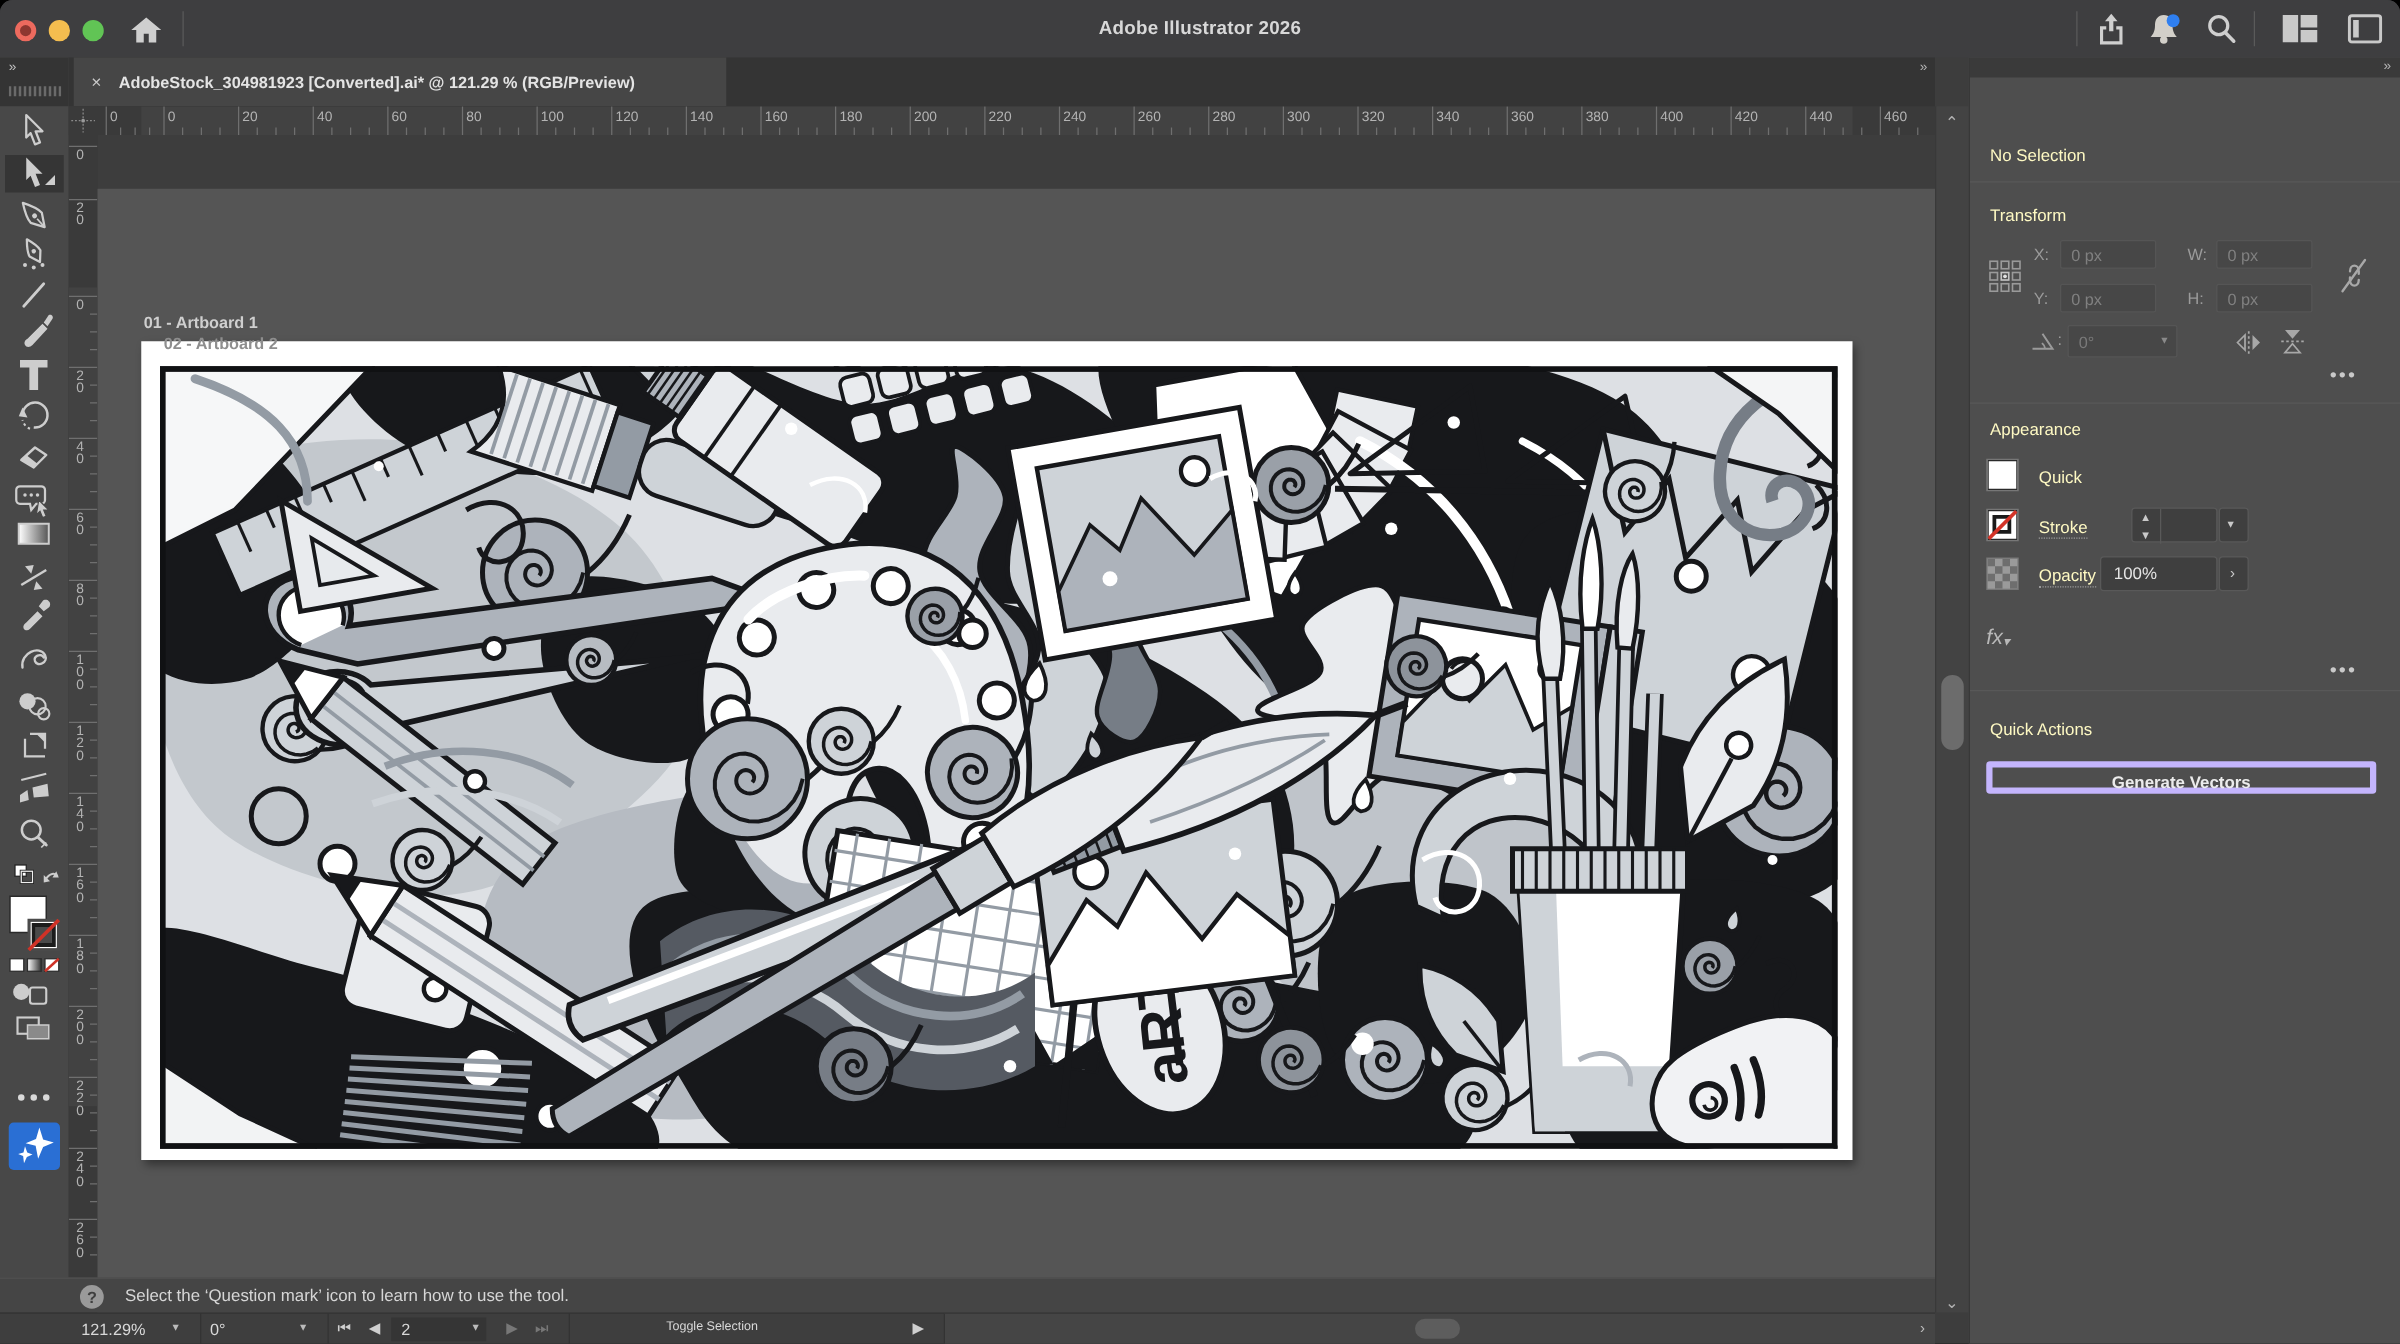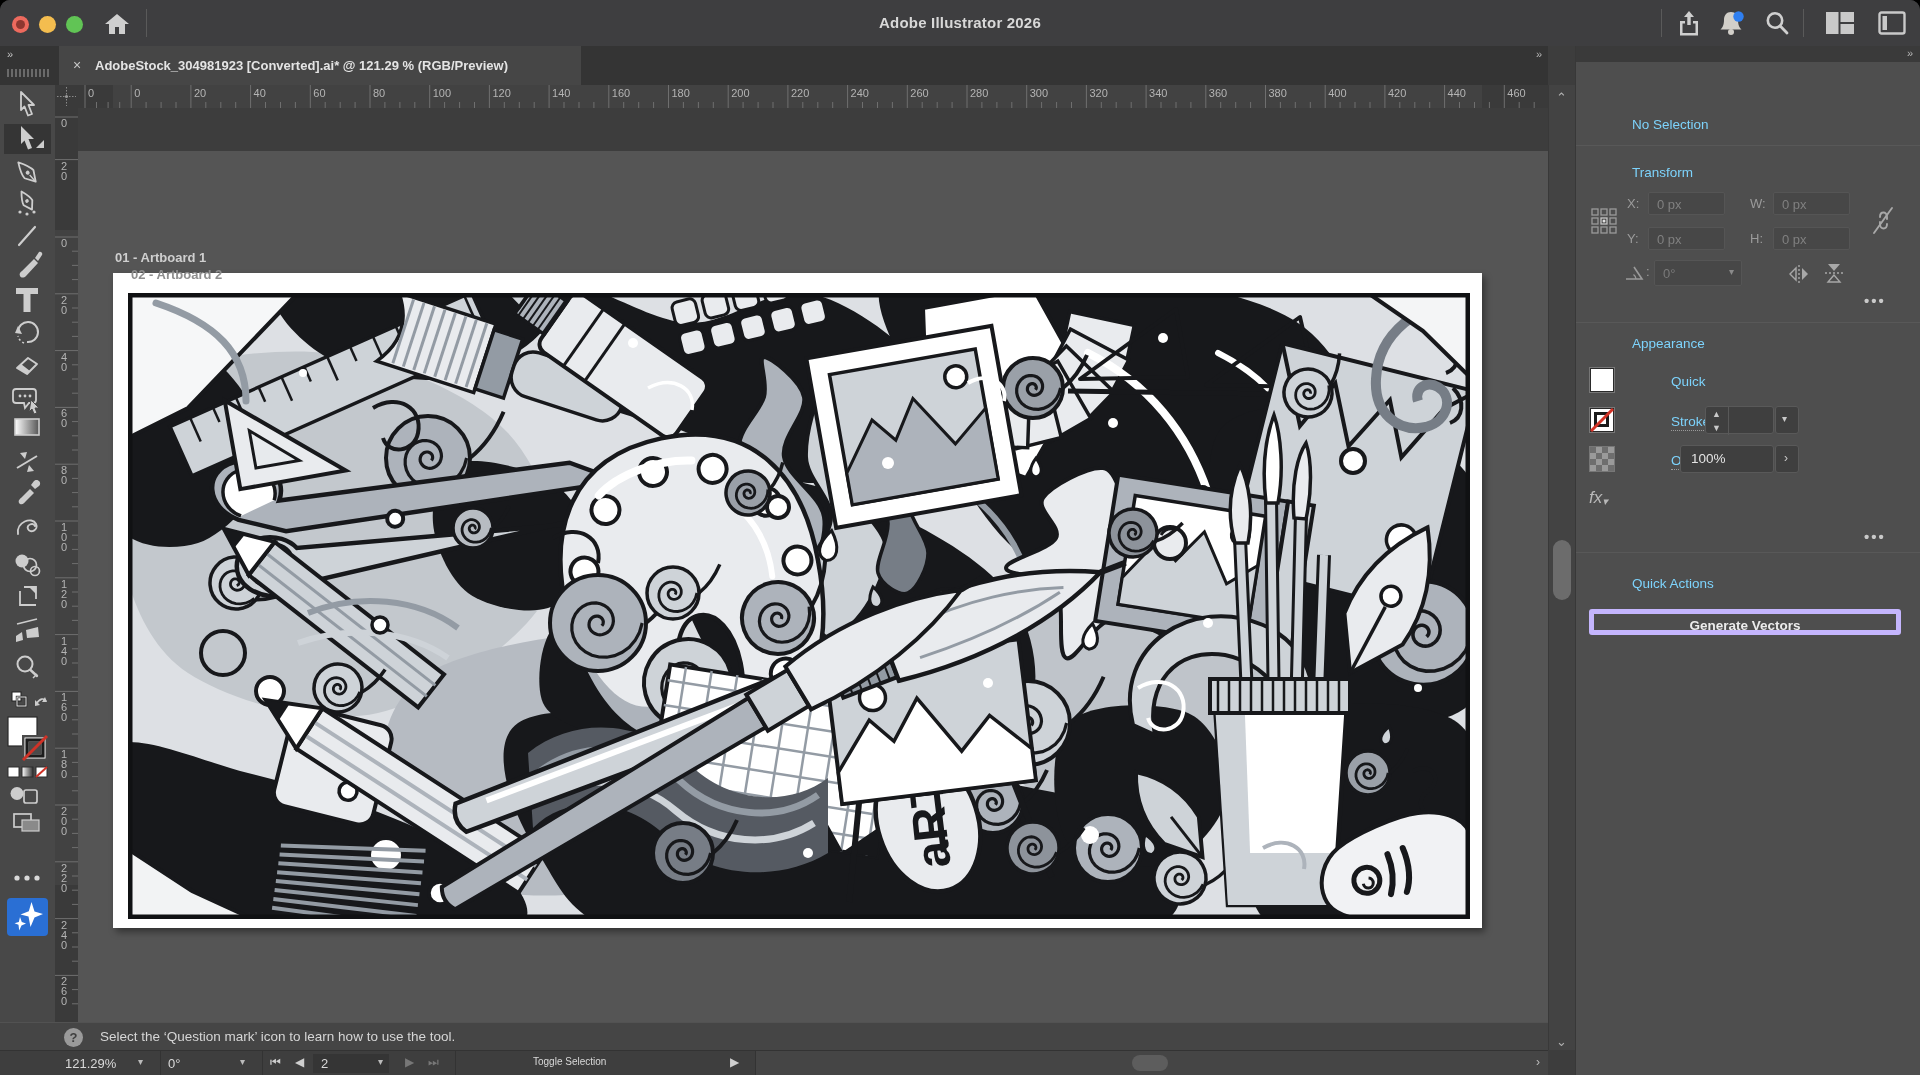--- a/index.html
+++ b/index.html
@@ -35,21 +35,21 @@
 #statusbar { position:absolute; left:0; top:1022px; width:1548px; height:28px; background:#454545; border-top:1px solid #525252; color:#d6d6d6; font-size:13.5px; }
 #zoombar { position:absolute; left:0; top:1050px; width:1548px; height:25px; background:#3e3e3e; border-top:1px solid #333; color:#d9d9d9; font-size:13px; }
 .zfield { position:absolute; top:3px; height:19px; background:#353535; }
 #hthumb { position:absolute; left:376px; top:4px; width:36px; height:16px; background:#5d5d5d; border-radius:8px; }
 
 #rpanel { position:absolute; left:1575px; top:46px; width:345px; height:1029px; background:#4e4e4e; border-left:1px solid #383838; }
 #rtop { position:absolute; left:0; top:0; width:345px; height:16px; background:#3a3a3a; }
 #rtabs { position:absolute; left:0; top:16px; width:345px; height:38px; background:#3a3a3a; }
 .rtab { position:absolute; top:0; height:38px; font-size:13.5px; line-height:38px; text-align:center; color:#c4c4c4; }
 .rtab.sel { background:#4e4e4e; color:#f2f2f2; font-weight:bold; }
-.phead { color:#7dd3fc; font-size:13.5px;margin-left:40px; }
+.phead { color:#fef9c3; font-size:13.5px; }
 .pdim  { color:#9b9b9b; }
 .pfield { position:absolute; background:#474747; border:1px solid #555; border-radius:2px; }
 .pfield2 { position:absolute; background:#3f3f3f; border:1px solid #595959; border-radius:3px; }
 .sep { position:absolute; left:0; width:345px; height:1px; background:#585858; }
 </style>
 </head>
 <body>
 <div id="win">
 
   <div id="titlebar">
@@ -890,20 +890,20 @@
             </g>
           </svg>
       </div>
       <div class="phead" style="position:absolute;left:55px;top:353px;border-bottom:1px dotted #9a9a9a;padding-bottom:1px">Opacity</div>
       <div class="pfield2" style="left:104px;top:345px;width:94px;height:28px">
           <span style="position:absolute;left:10px;top:5px;color:#e4e4e4;font-size:13.5px">100%</span>
         </div>
       <div class="pfield2" style="left:199px;top:345px;width:24px;height:28px">
           <span style="position:absolute;left:8px;top:5px;color:#c9c9c9;font-size:12px">›</span>
         </div>
-      <div style="position:absolute;left:13px;top:388px;color:#b8b8b8;font-size:17px;font-style:italic">fx<span style="font-size:11px;vertical-align:-2px">▾</span></div>
+      <div style="position:absolute;left:13px;top:400px;color:#b8b8b8;font-size:17px;font-style:italic">fx<span style="font-size:11px;vertical-align:-2px">▾</span></div>
       <div style="position:absolute;left:288px;top:428px;color:#c9c9c9;font-size:15px;letter-spacing:2px;font-weight:bold">•••</div>
       <div class="sep" style="top:452px"></div>
       <div class="phead" style="position:absolute;left:16px;top:476px">Quick Actions</div>
       <div style="position:absolute;left:13px;top:509px;width:312px;height:26px;border:5px solid #c4b5fd;border-radius:3px;text-align:center;color:#ececec;font-size:13.5px;font-weight:bold;line-height:24px">Generate Vectors</div>
     </div>
   </div>
 </div>
 
 </body></html>

